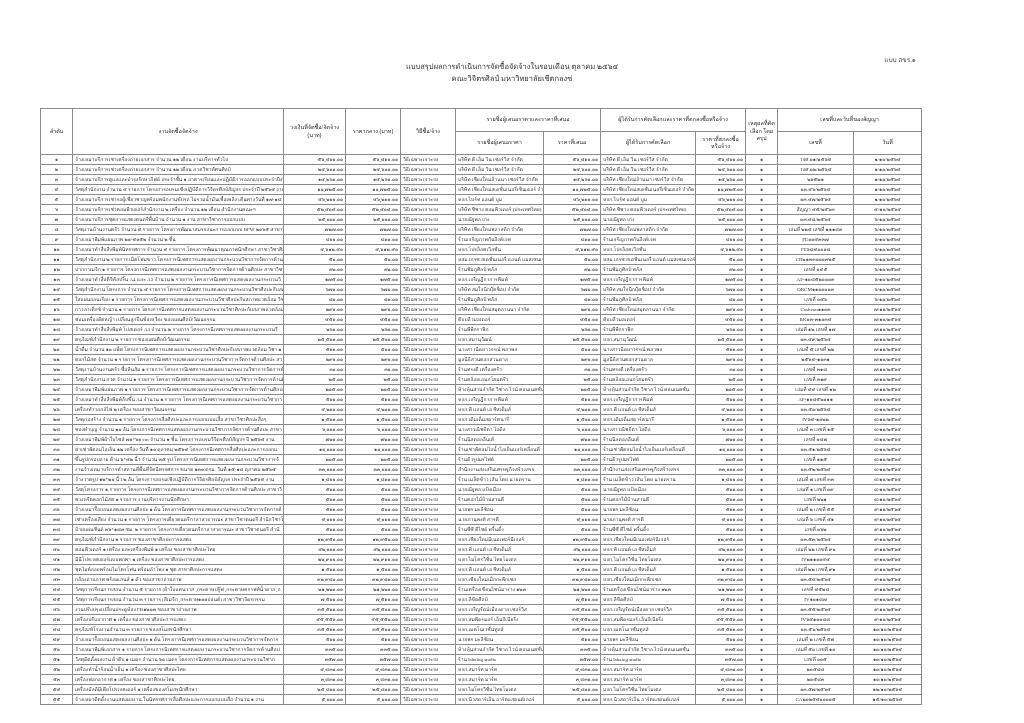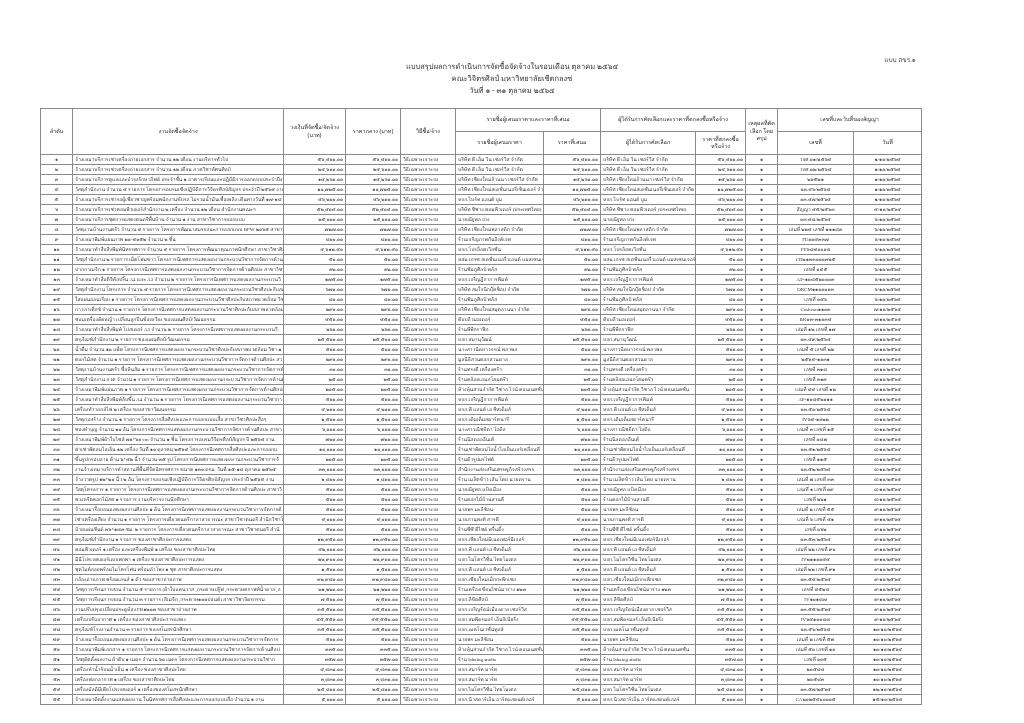--- a/index.html
+++ b/index.html
@@ -36,21 +36,20 @@
 </head>
 <body>
 
 <div class="page">
 
   <div class="form-label">แบบ สขร.๑</div>
 
   <div class="doc-title">
     <div>แบบสรุปผลการดำเนินการจัดซื้อจัดจ้างในรอบเดือน ตุลาคม ๒๕๖๔</div>
     <div>คณะวิจิตรศิลป์ มหาวิทยาลัยเชีตกลงซ่</div>
-    <div>วันที่ ๑ - ๓๑ ตุลาคม ๒๕๖๔</div>
   </div>
 
   <table class="sk">
     <colgroup>
       <col style="width:32px">
         <col style="width:211px">
         <col style="width:62px">
       <col style="width:55px">
         <col style="width:55px">
         <col style="width:88px">

